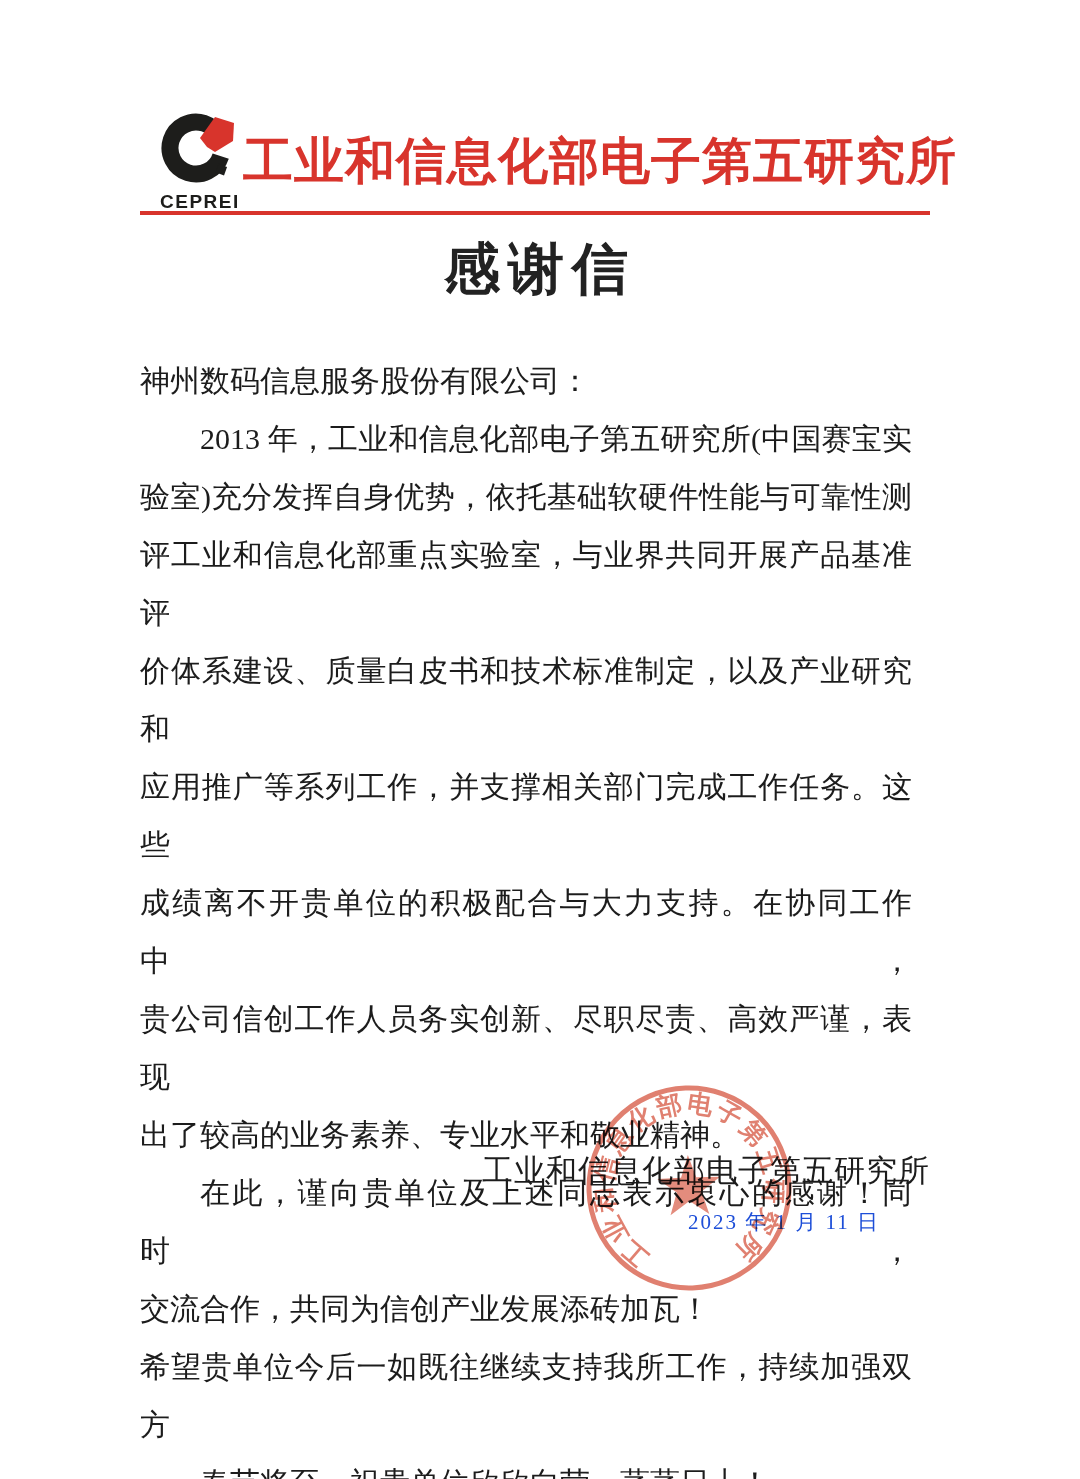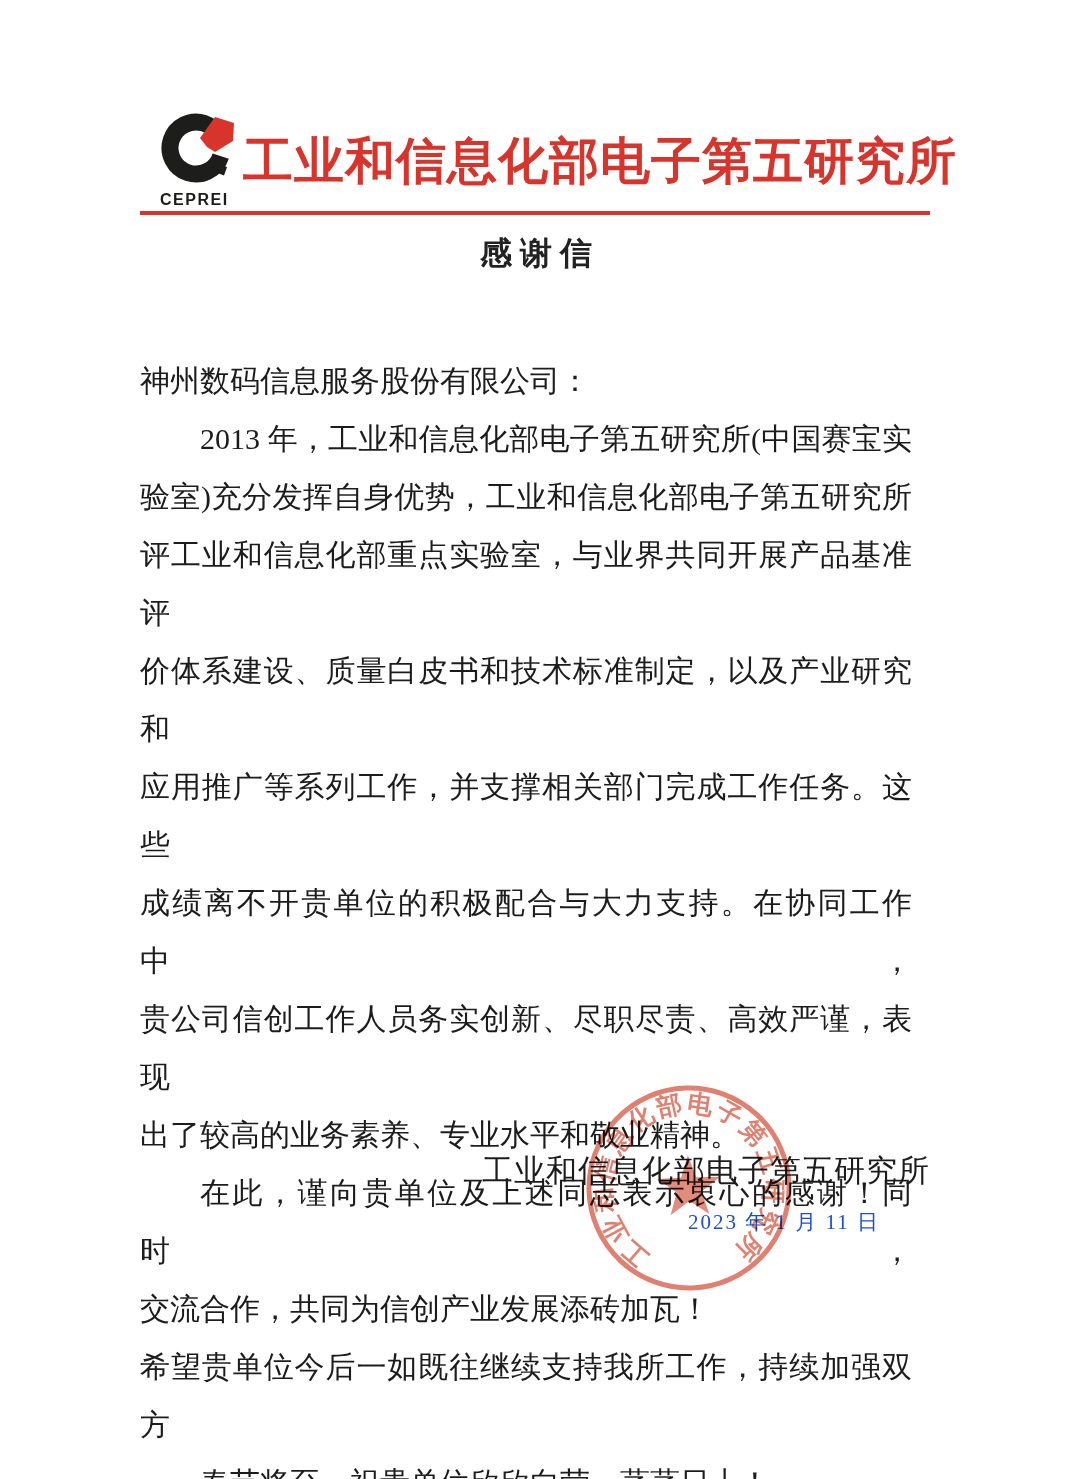--- a/index.html
+++ b/index.html
@@ -4,34 +4,34 @@
 <style>
   html,body { margin:0; padding:0; background:#ffffff; }
   .page {
     position:relative; width:1080px; height:1479px; background:#ffffff;
     font-family:"Liberation Serif", serif; color:#1f1f1f; overflow:hidden;
   }
   
   .logo { position:absolute; left:160px; top:108px; width:100px; text-align:left; }
   .logo svg { display:block; }
   .logo-text {
-    font-family:"Liberation Sans", sans-serif; font-weight:bold; font-size:16px;
+    font-family:"Liberation Sans", sans-serif; font-weight:bold; font-size:19px;
     color:#1d1d1b; letter-spacing:1.5px; margin-top:1px;
   }
   .org-name {
     position:absolute; left:243px; top:128px; white-space:nowrap;
     font-family:"Liberation Sans", sans-serif; font-weight:bold;
     font-size:50px; letter-spacing:1px; color:#d8342c;
   }
   .rule { position:absolute; left:140px; top:211px; width:790px; height:4px; background:#d8342c; }
   
   .title {
     position:absolute; left:0; top:232px; width:100%; margin:0; text-align:center;
     font-family:"Liberation Sans", sans-serif; font-weight:bold;
-    font-size:32px; letter-spacing:8px; color:#222222;
+    font-size:56px; letter-spacing:8px; color:#222222;
   }
   
   .body {
     position:absolute; left:140px; top:352px; width:772px;
     font-size:30px; line-height:58px; text-align:justify; color:#1c1c1c;
   }
   .line { min-height:58px; }
   .fill { text-align-last:justify; }
   .indent { text-indent:2em; }
   
@@ -69,21 +69,21 @@
 
   <div class="org-name">工业和信息化部电子第五研究所</div>
   <div class="rule"></div>
 
   <h1 class="title">感谢信</h1>
 
   <main class="body">
     <div class="line">神州数码信息服务股份有限公司：</div>
 
     <div class="line fill indent">2013 年，工业和信息化部电子第五研究所(中国赛宝实</div>
-    <div class="line fill">验室)充分发挥自身优势，工业和信息化部电子第五研究所</div>
+    <div class="line fill">验室)充分发挥自身优势，依托基础软硬件性能与可靠性测</div>
     <div class="line fill">评工业和信息化部重点实验室，与业界共同开展产品基准评</div>
     <div class="line fill">价体系建设、质量白皮书和技术标准制定，以及产业研究和</div>
     <div class="line fill">应用推广等系列工作，并支撑相关部门完成工作任务。这些</div>
     <div class="line fill">成绩离不开贵单位的积极配合与大力支持。在协同工作中，</div>
     <div class="line fill">贵公司信创工作人员务实创新、尽职尽责、高效严谨，表现</div>
     <div class="line">出了较高的业务素养、专业水平和敬业精神。</div>
 
     <div class="line fill indent">在此，谨向贵单位及上述同志表示衷心的感谢！同时，</div>
     <div class="line">交流合作，共同为信创产业发展添砖加瓦！</div>
     <div class="line fill">希望贵单位今后一如既往继续支持我所工作，持续加强双方</div>

